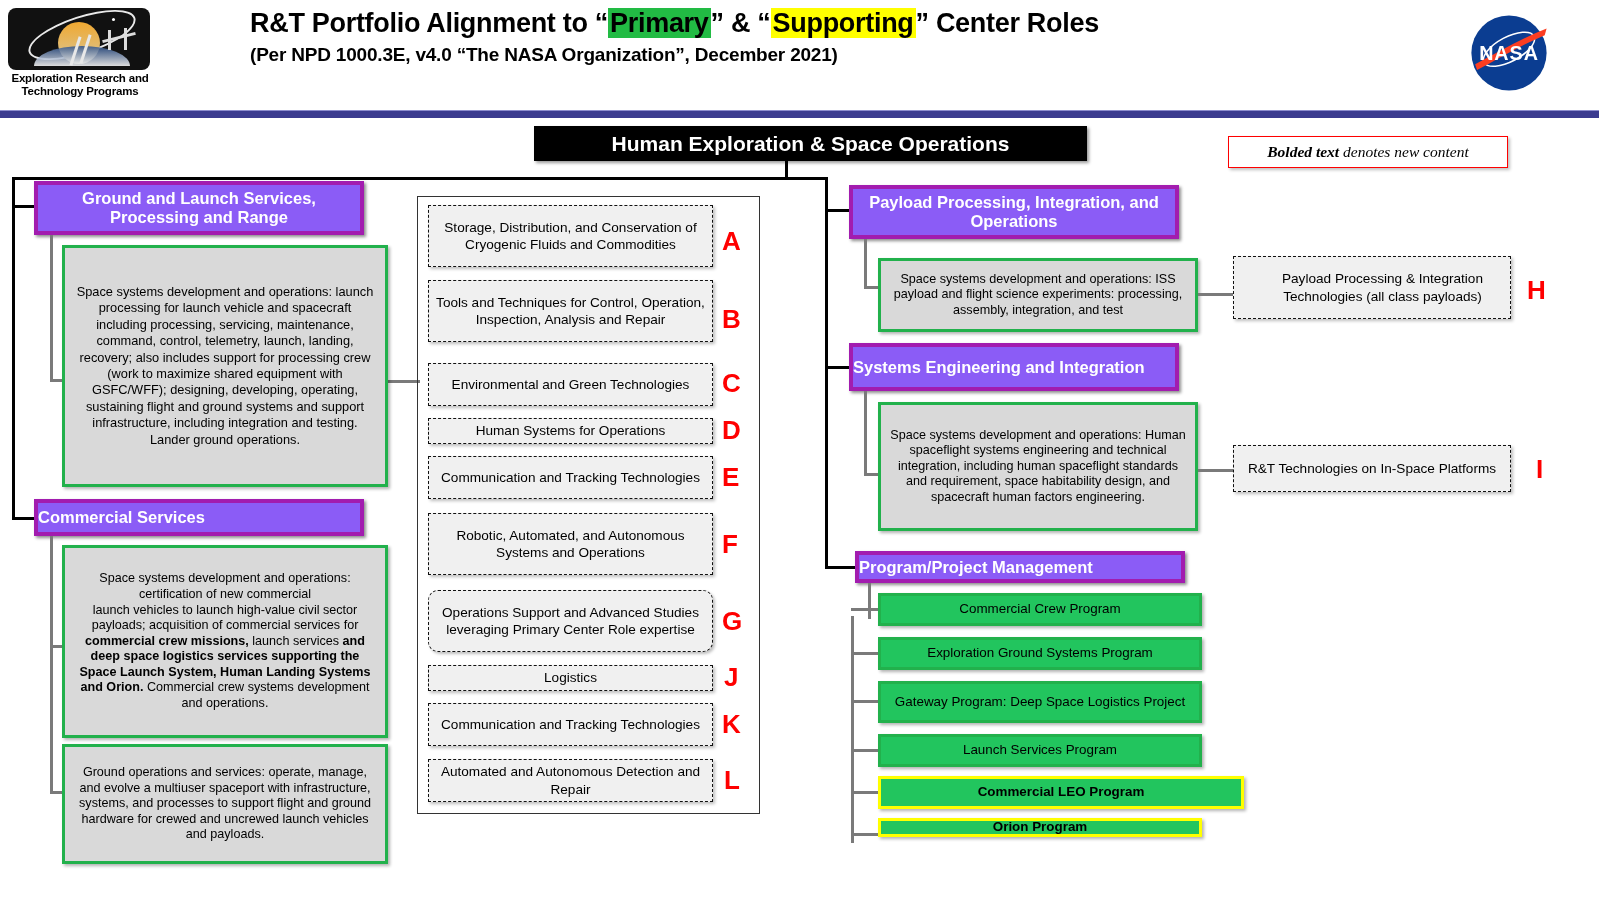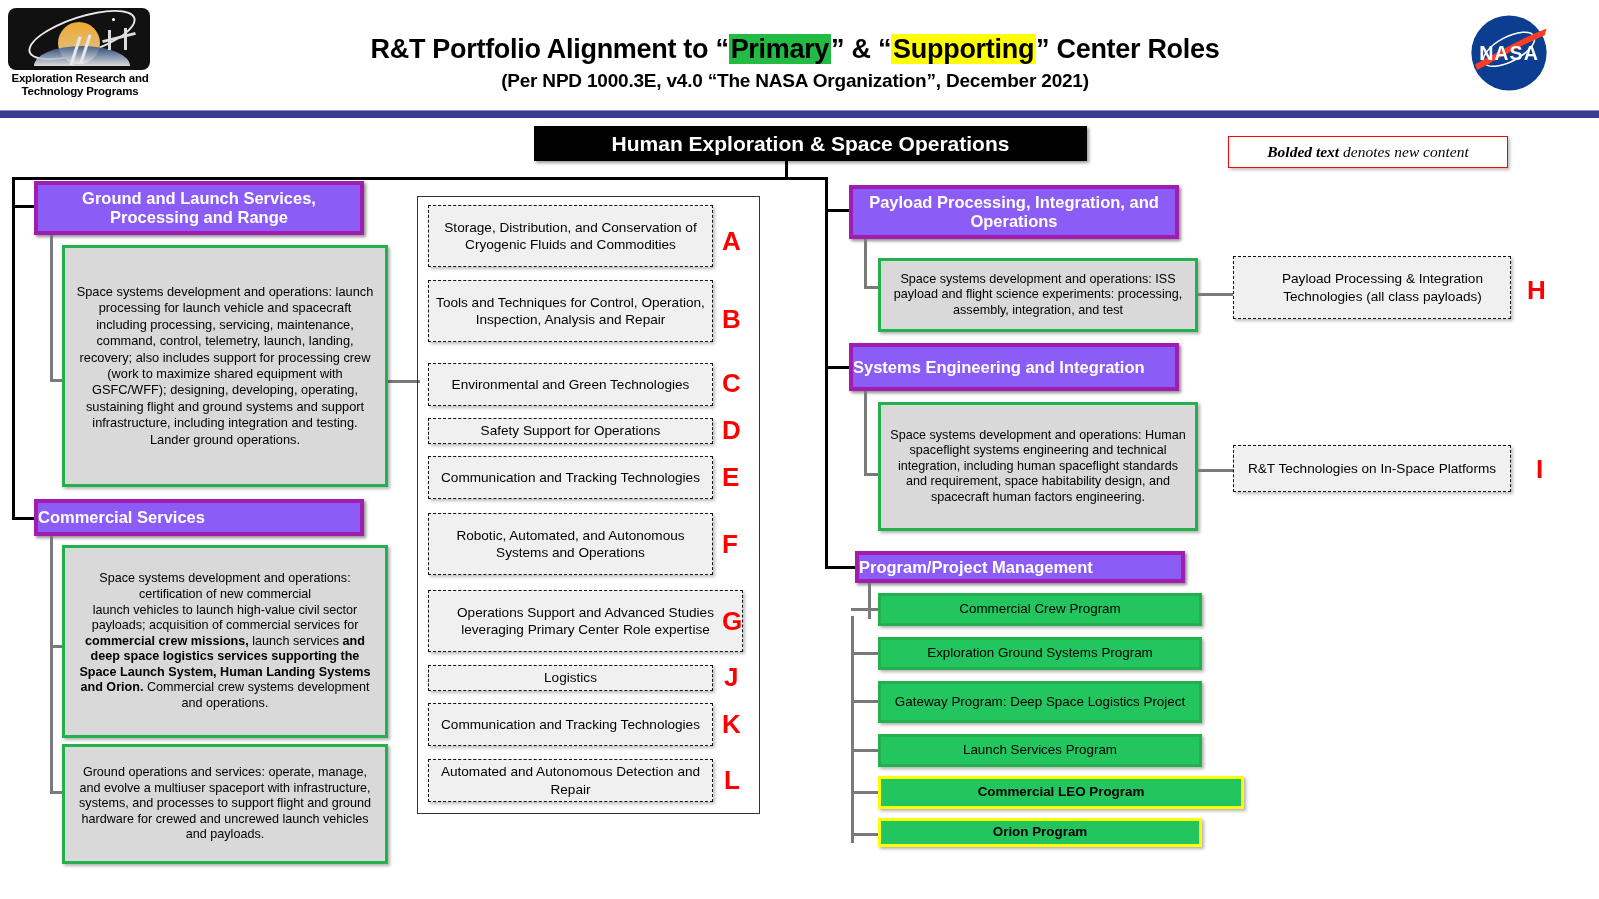--- a/index.html
+++ b/index.html
@@ -6,21 +6,21 @@
   body{width:1599px;height:899px;position:relative;overflow:hidden;
        font-family:"Liberation Sans","DejaVu Sans",sans-serif;color:#000;}
 
   
   #header{position:absolute;left:0;top:0;width:1599px;height:118px;}
   #logo-mark{position:absolute;left:8px;top:8px;width:142px;height:62px;
     background:#111;border-radius:8px;overflow:hidden;}
   .logo-ring{position:absolute;border:2px solid #e9e9e9;border-radius:50%;}
   #logo-caption{position:absolute;left:2px;top:72px;width:156px;text-align:center;
     font-size:11.5px;font-weight:bold;line-height:13px;letter-spacing:-.2px;}
-  #title-wrap{position:absolute;left:250px;top:34px;width:1090px;text-align:center;}
+  #title-wrap{position:absolute;left:250px;top:8px;width:1090px;}
   #main-title{font-size:27px;font-weight:bold;letter-spacing:-.3px;white-space:nowrap;}
   #sub-title{font-size:19px;font-weight:bold;margin-top:5px;letter-spacing:-.2px;}
   .hl-green{background:#22bb44;padding:0 2px;}
   .hl-yellow{background:#ffff00;padding:0 2px;}
   #nasa-logo{position:absolute;left:1462px;top:6px;width:94px;height:94px;}
   #hbar{position:absolute;left:0;top:110px;width:1599px;height:7px;
         background:#3b3b8f;border-top:1px solid #8d8dcd;}
 
   
   .box{position:absolute;box-sizing:border-box;}
@@ -148,35 +148,35 @@
   <span>Tools and Techniques for Control, Operation, Inspection, Analysis and Repair</span>
   </div>
 <div class="letter" style="left:722px;top:306px;">B</div>
 
 <div class="box dash-box" style="left:428px;top:363px;width:285px;height:43px;">
   <span>Environmental and Green Technologies</span>
   </div>
 <div class="letter" style="left:722px;top:370px;">C</div>
 
 <div class="box dash-box" style="left:428px;top:418px;width:285px;height:26px;">
-  <span>Safety Support for Operations</span>
+  <span>Human Systems for Operations</span>
   </div>
 <div class="letter" style="left:722px;top:417px;">D</div>
 
 <div class="box dash-box" style="left:428px;top:456px;width:285px;height:43px;">
   <span>Communication and Tracking Technologies</span>
   </div>
 <div class="letter" style="left:722px;top:464px;">E</div>
 
 <div class="box dash-box" style="left:428px;top:513px;width:285px;height:62px;">
   <span>Robotic, Automated, and Autonomous Systems and Operations</span>
   </div>
 <div class="letter" style="left:722px;top:531px;">F</div>
 
-<div class="box dash-box" style="left:428px;top:590px;width:315px;height:62px;">
+<div class="box dash-box" style="left:428px;top:590px;width:285px;height:62px;border-radius:10px;">
   <span>Operations Support and Advanced Studies leveraging Primary Center Role expertise</span>
   </div>
 <div class="letter" style="left:722px;top:608px;">G</div>
 
 <div class="box dash-box" style="left:428px;top:665px;width:285px;height:26px;">
   <span>Logistics</span>
   </div>
 <div class="letter" style="left:724px;top:664px;">J</div>
 
 <div class="box dash-box" style="left:428px;top:703px;width:285px;height:43px;">
@@ -238,15 +238,15 @@
   </div>
 <div class="box prog-box" style="left:878px;top:681px;width:324px;height:42px;">
   <span>Gateway Program: Deep Space Logistics Project</span>
   </div>
 <div class="box prog-box" style="left:878px;top:734px;width:324px;height:33px;">
   <span>Launch Services Program</span>
   </div>
 <div class="box prog-box yellow" style="left:878px;top:776px;width:366px;height:33px;">
   <span>Commercial LEO Program</span>
   </div>
-<div class="box prog-box yellow" style="left:878px;top:818px;width:324px;height:29px;">
+<div class="box prog-box yellow" style="left:878px;top:818px;width:324px;height:19px;">
   <span>Orion Program</span>
   </div>
 
 </body></html>

